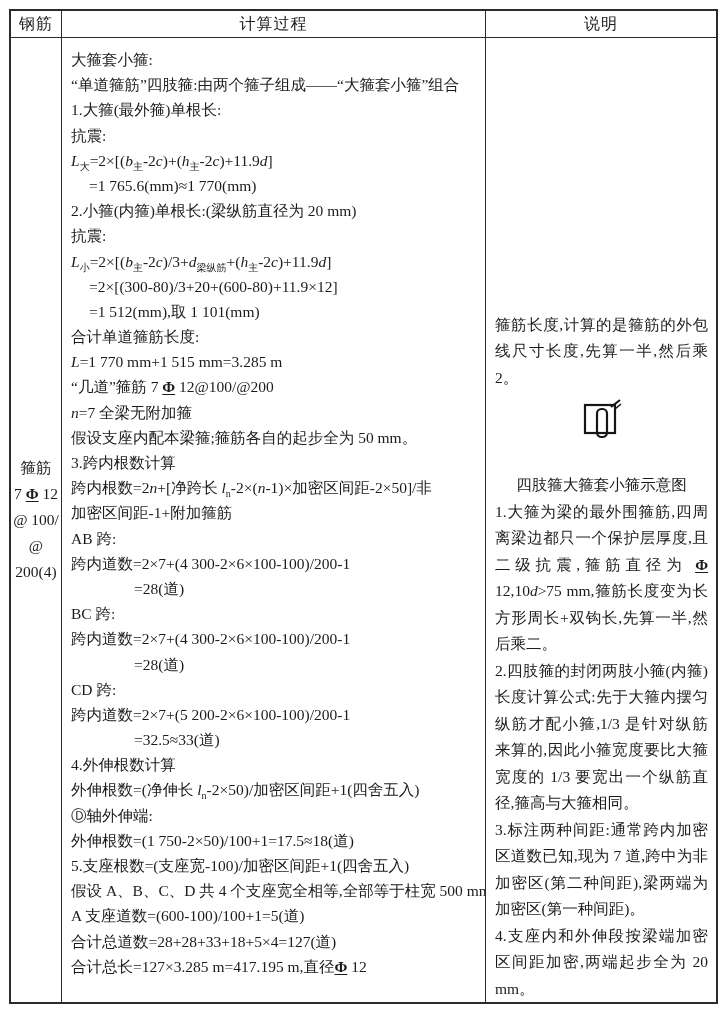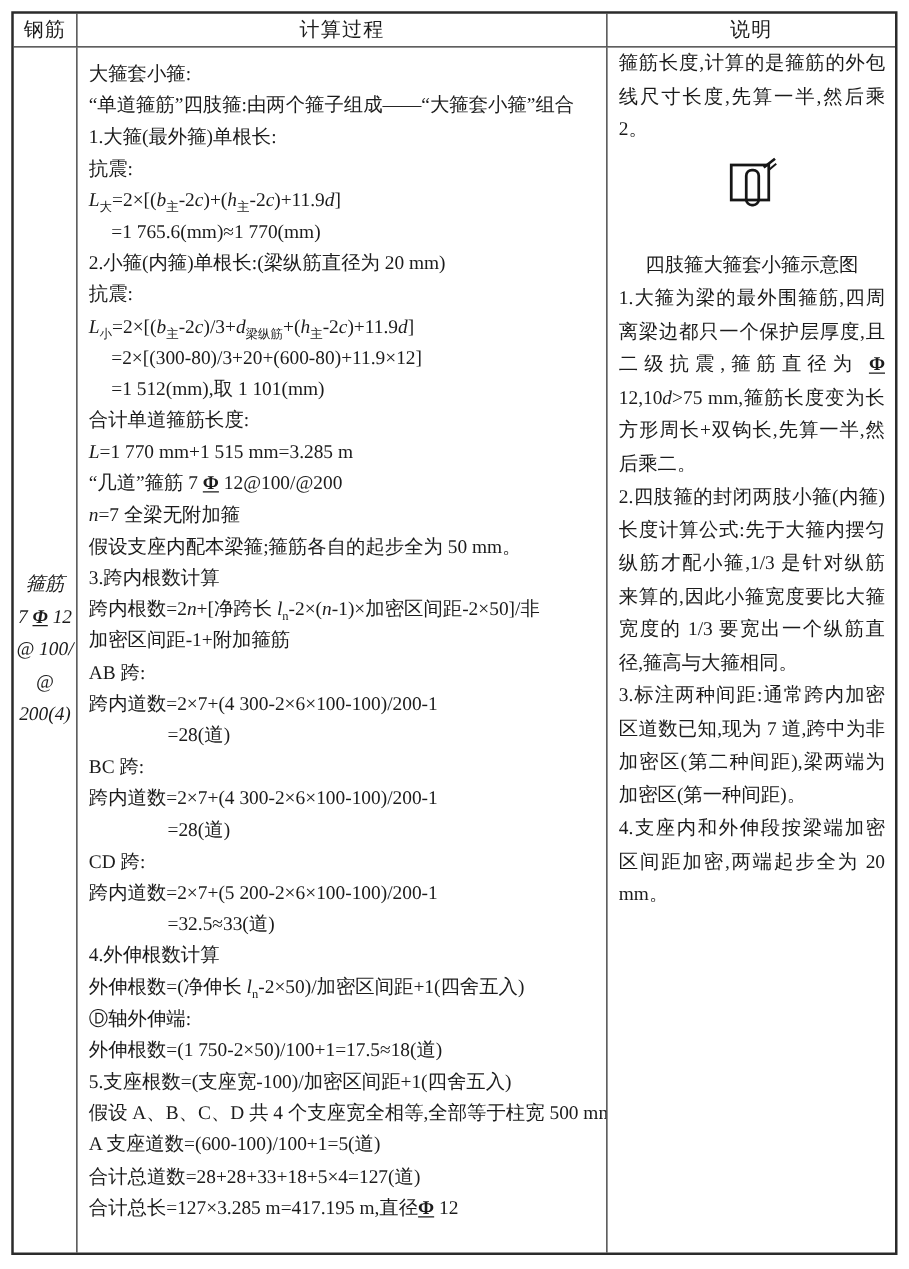--- a/index.html
+++ b/index.html
@@ -17,33 +17,33 @@
   .hrow { display:flex; height:27px; border-bottom:1.5px solid #2b2b2b; flex:0 0 auto; }
   .brow { display:flex; flex:1 1 auto; min-height:0; }
   .c1 { width:51px; flex:0 0 auto; }
   .c2 { width:424px; flex:0 0 auto; }
   .c3 { flex:1 1 auto; }
   .vdiv { border-right:1.5px solid #2b2b2b; }
   .hcell { display:flex; align-items:center; justify-content:center; font-size:16px; letter-spacing:1px; }
   .cell { overflow:hidden; }
 
   
-  .rebarcell { display:flex; align-items:center; justify-content:center;font-style:italic; }
+  .rebarcell { display:flex; align-items:center; justify-content:center; }
   .rebarcell .inner { text-align:center; font-size:15.5px; line-height:26px; }
 
   
   .calccell { padding:9px 2px 0 9px; }
   .cline { height:25.2px; line-height:25.2px; font-size:15.5px; white-space:nowrap; }
   .cline.ind1 { padding-left:18px; }
   .cline.ind2 { padding-left:63px; }
   .cline i, .calccell i, .notecell i { font-family:"Liberation Serif","DejaVu Serif",serif; font-style:italic; }
   sub { font-size:10px; }
 
   
-  .notecell { display:flex; flex-direction:column; justify-content:flex-start; padding:0 8px 0 9px; }
+  .notecell { display:flex; flex-direction:column; justify-content:flex-end; padding:0 8px 0 9px; }
   .note-p { font-size:15.5px; line-height:26.5px; text-align:justify; text-justify:inter-character; }
   .note-icon { text-align:center; padding:6px 0 2px 0; }
   .note-caption { font-size:15.5px; line-height:26.5px; text-align:center;margin-top:25px; }
 
   .rb { font-weight:bold; text-decoration:underline; text-underline-offset:2px; }
 </style>
 </head>
 <body>
 
 <div class="page">

